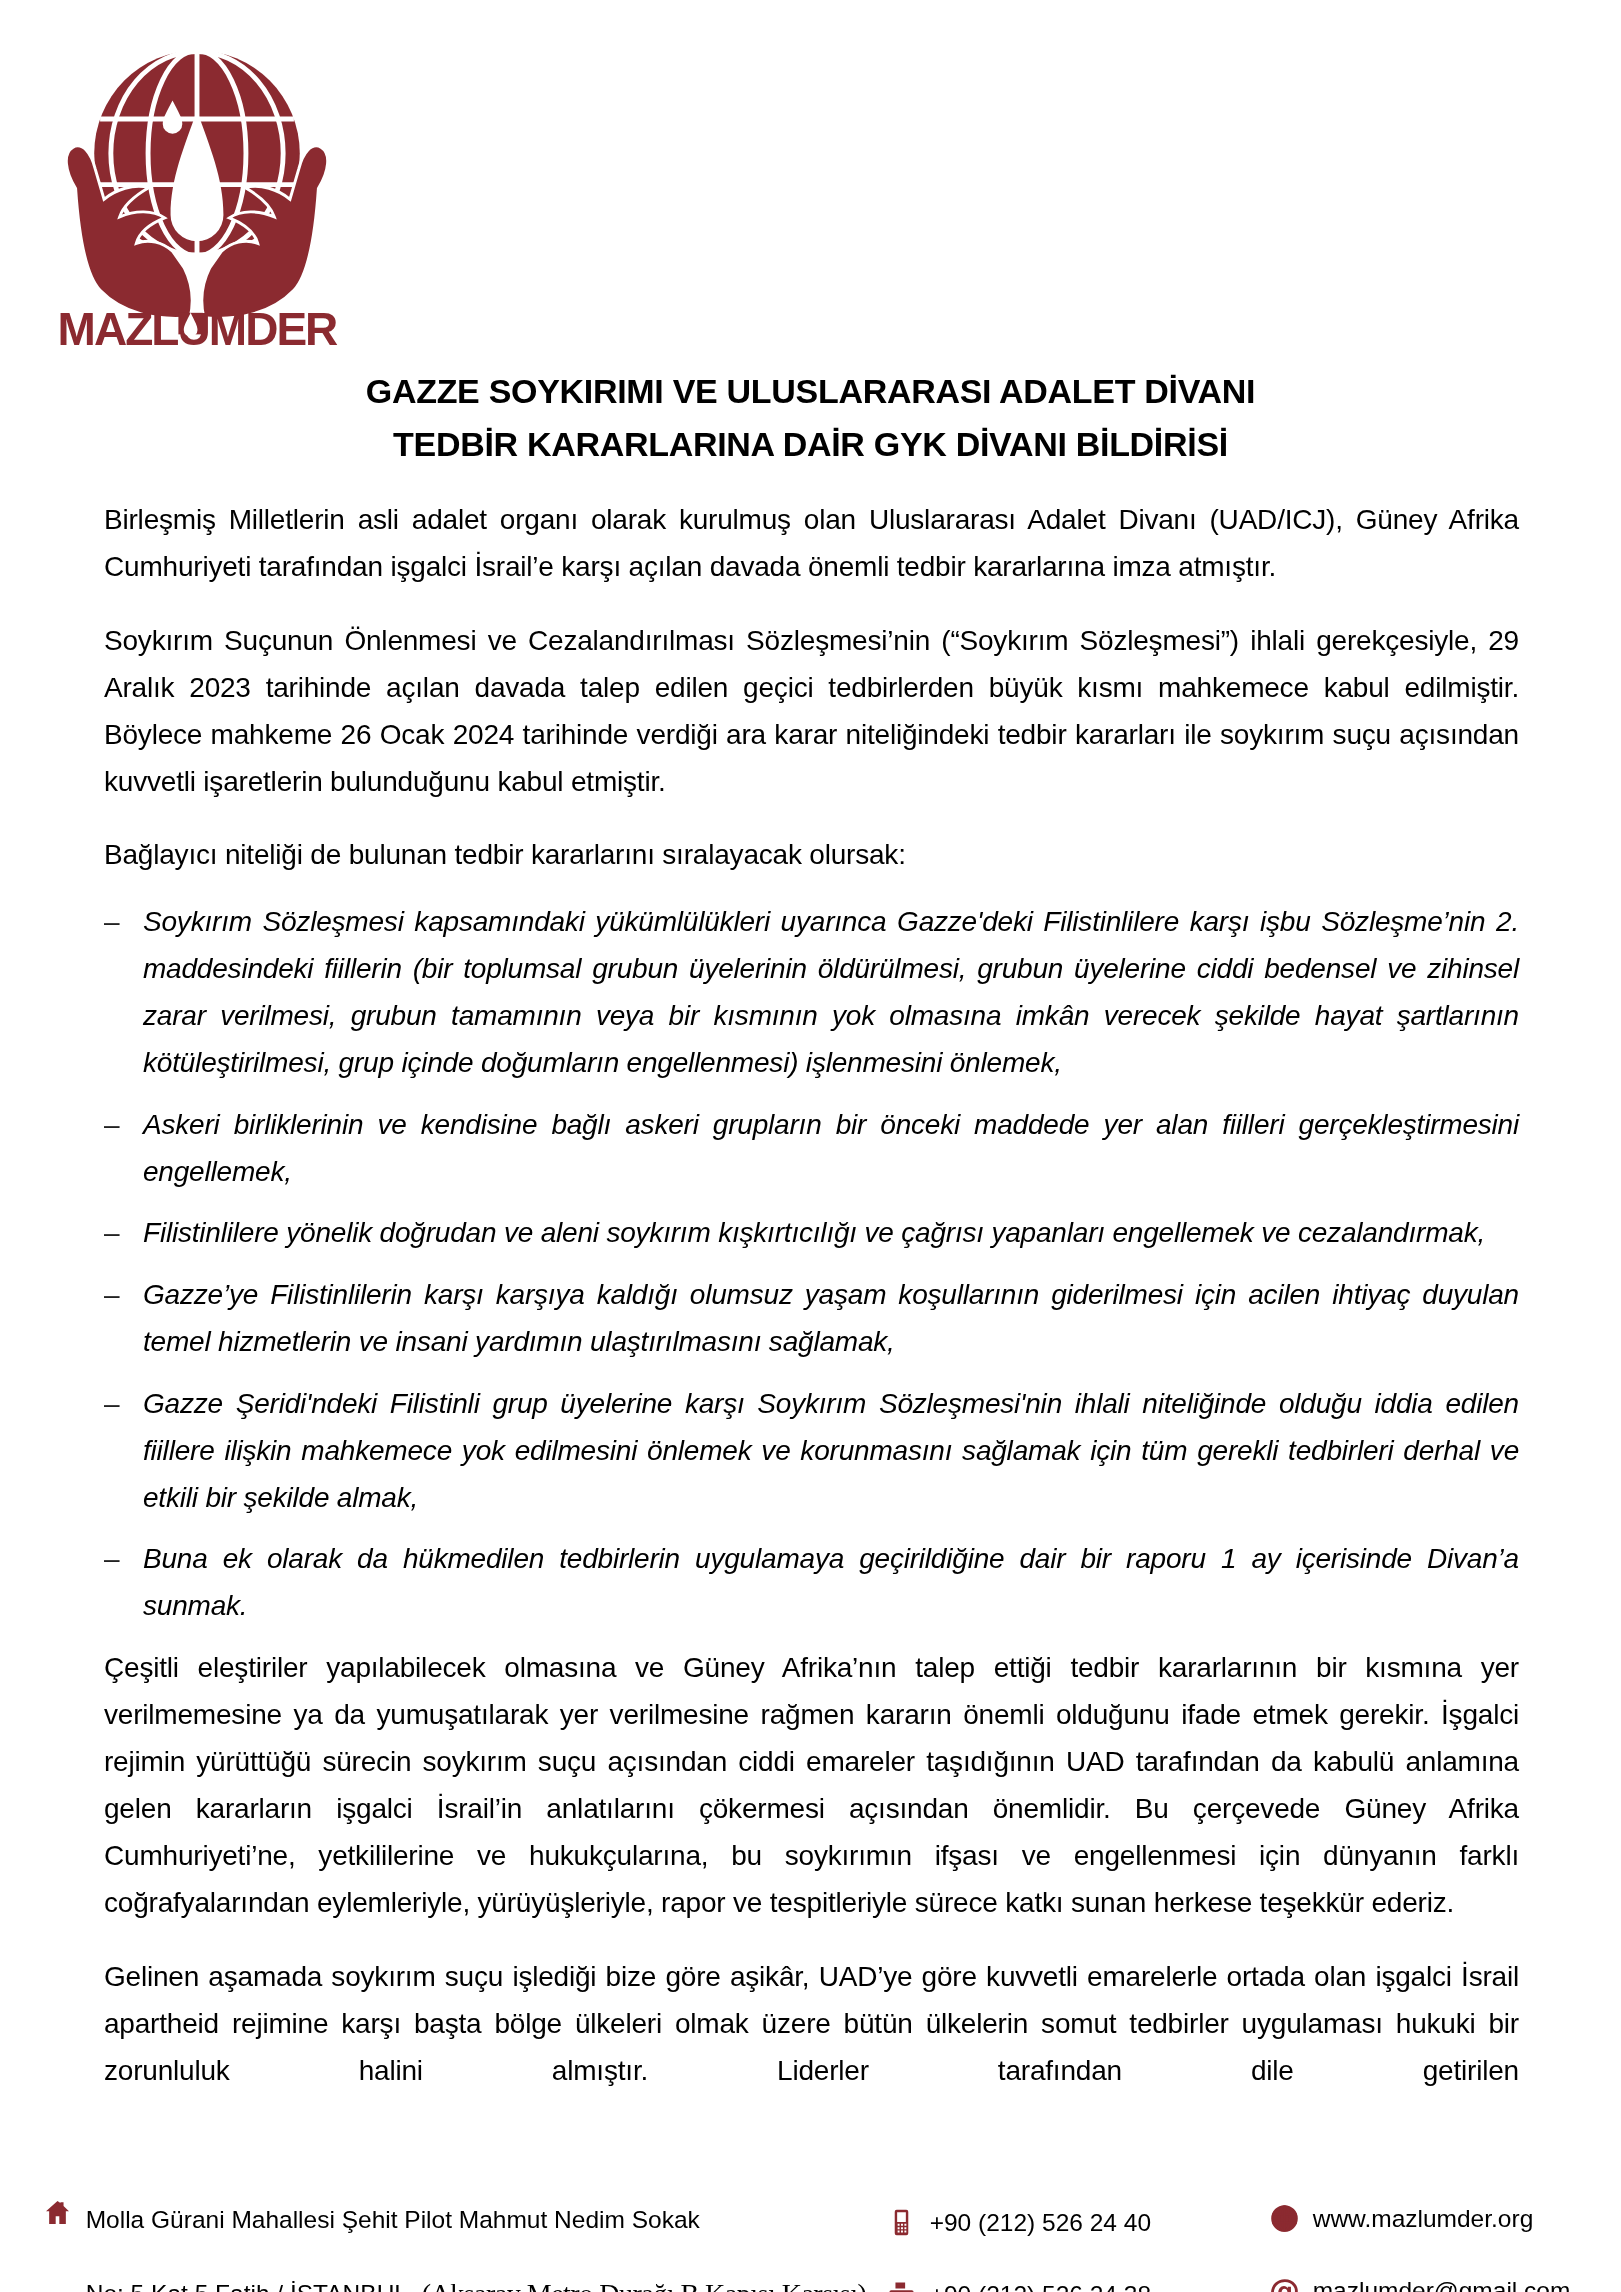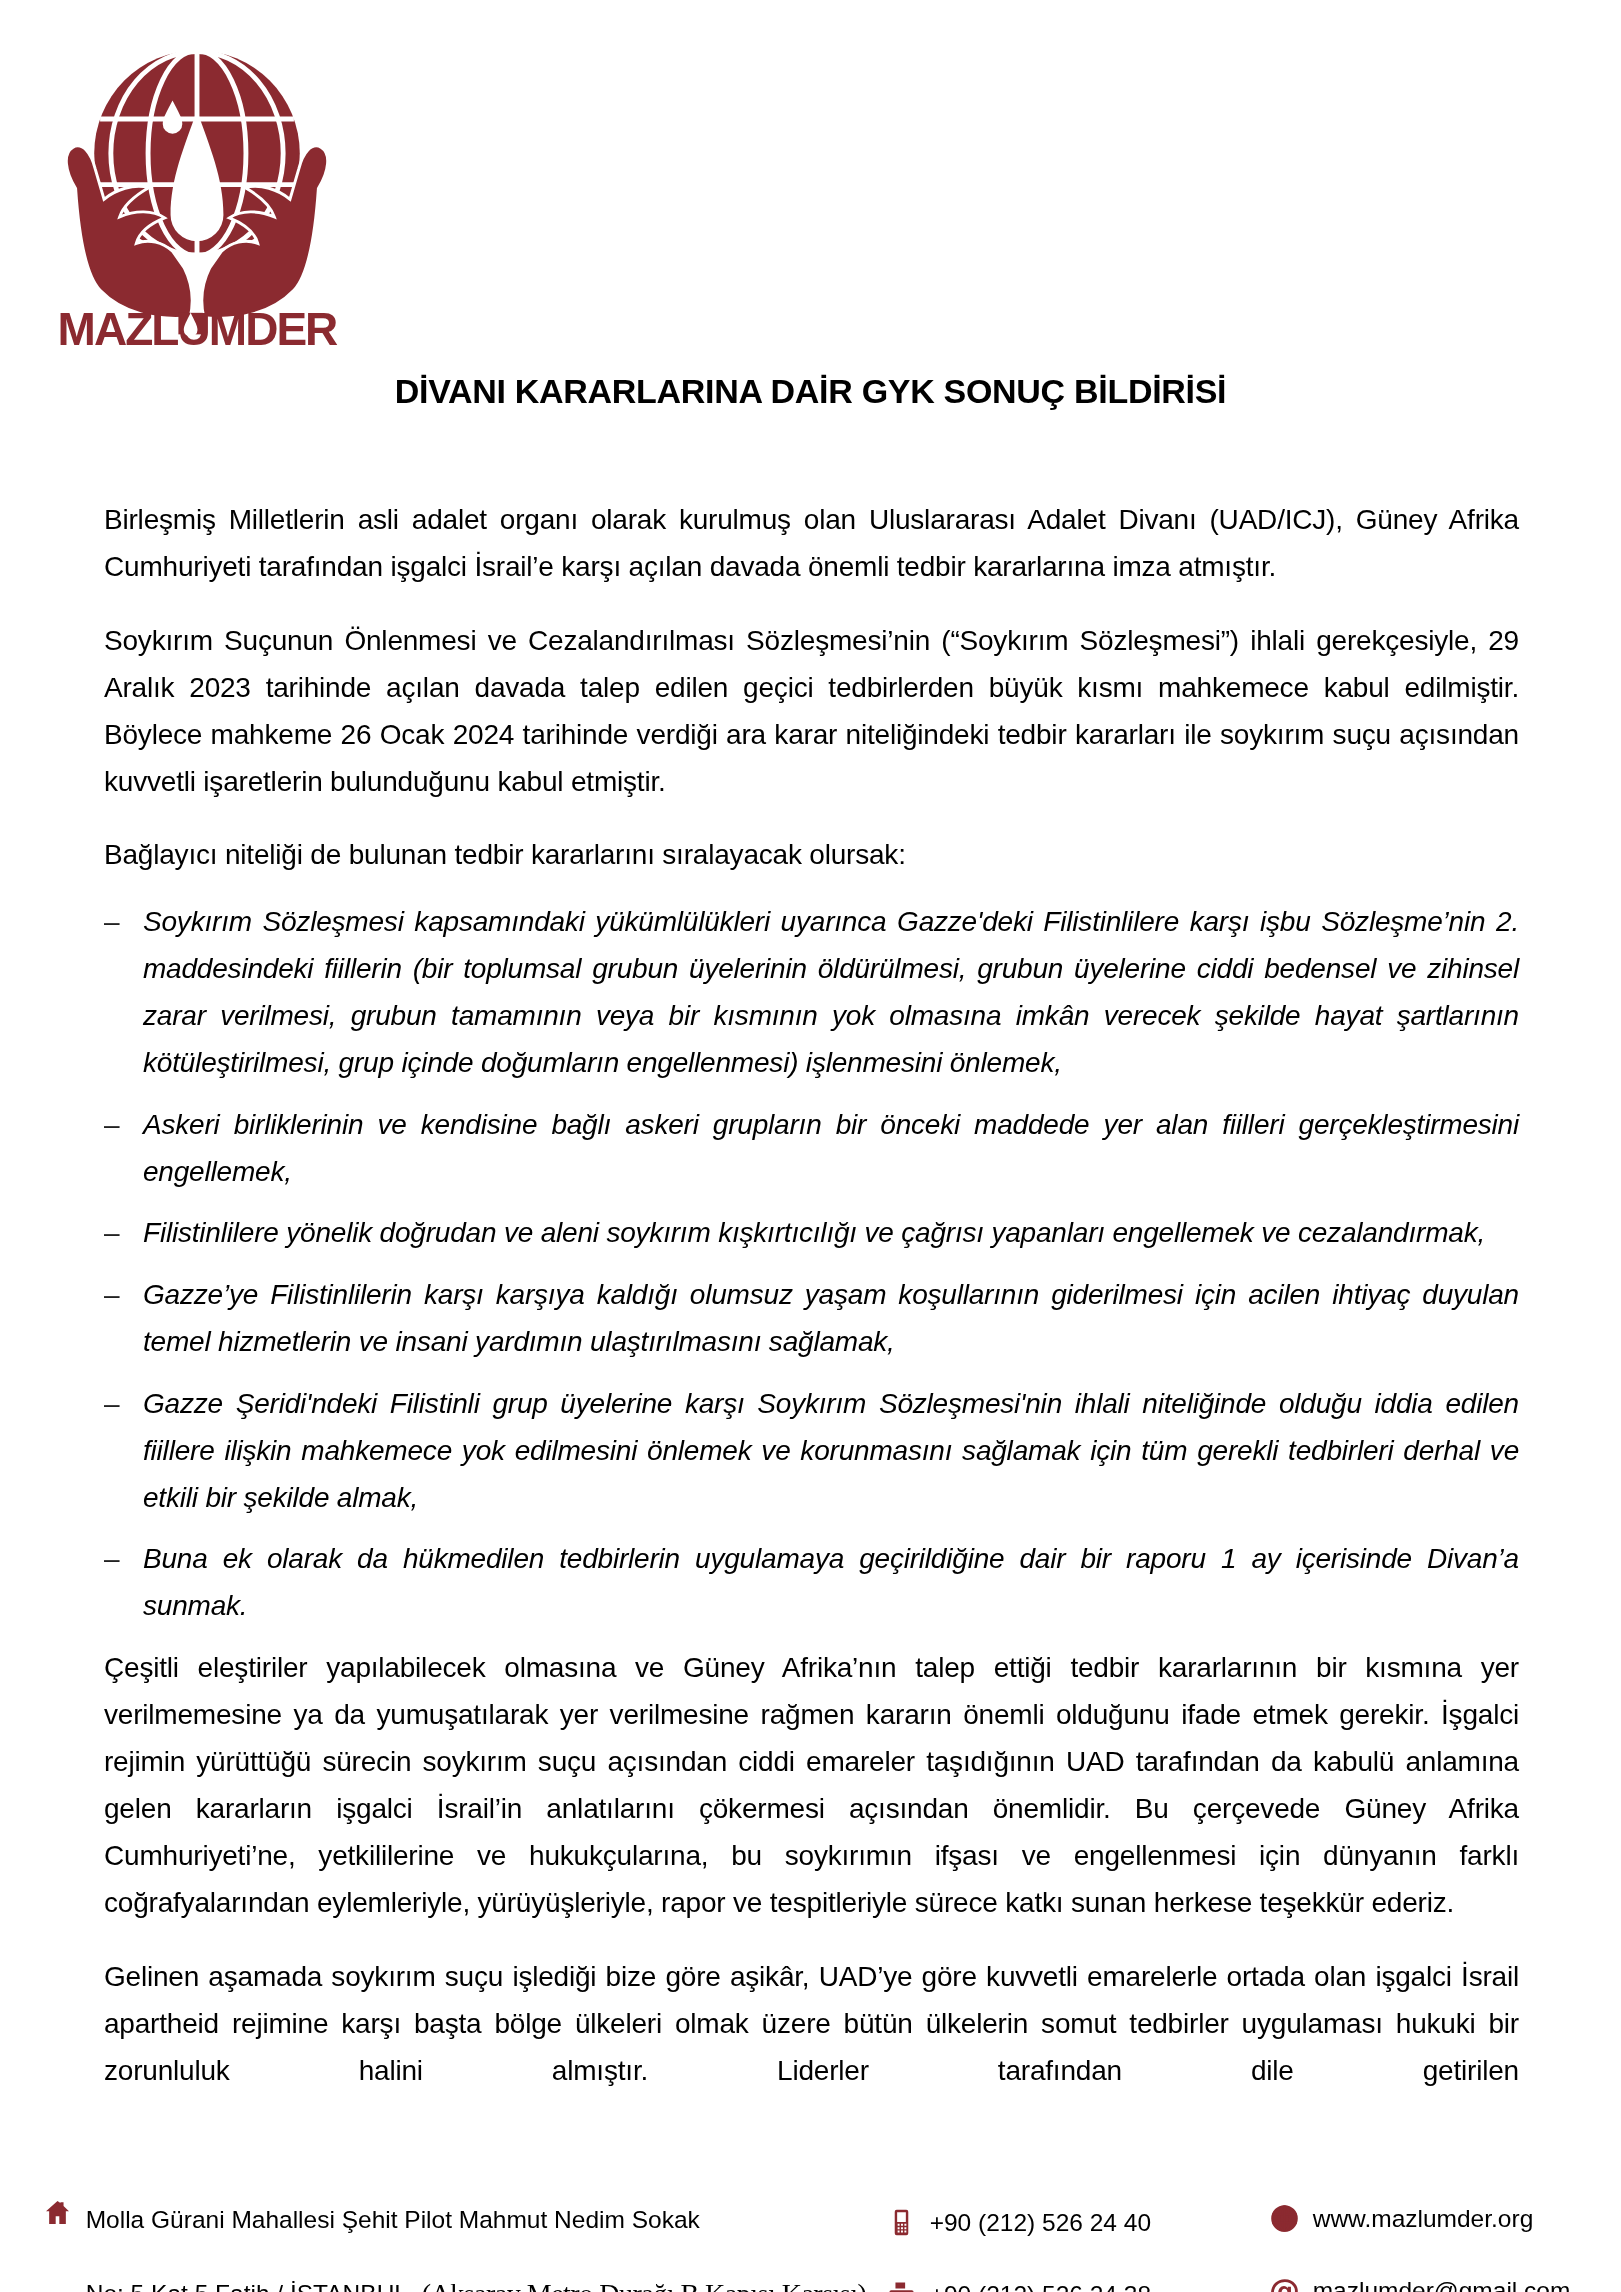--- a/index.html
+++ b/index.html
@@ -84,21 +84,22 @@
                C109,301 74,294 51,270 C36,254 29,210 26,166 Z" fill="#8b2a30" stroke="#ffffff" stroke-width="3" transform="translate(300,0) scale(-1,1)"></path>
 
       <text x="150" y="326" text-anchor="middle" font-family="Liberation Sans, sans-serif" font-size="47" font-weight="700" letter-spacing="-2" fill="#8b2a30">MAZLUMDER</text>
 
       <rect x="131" y="293" width="25" height="22" fill="#8b2a30"></rect>
       <path d="M143.5,293 c-4,8.5 -7,13 -7,17.5 a7,7 0 0 0 14,0 c0,-4.5 -3,-9 -7,-17.5 z" fill="#ffffff"></path>
     </svg>
   </div>
 
   <div class="title">
-    <div>DİVANI KARARLARINA DAİR GYK SONUÇ BİLDİRİSİ</div>
+    <div>GAZZE SOYKIRIMI VE ULUSLARARASI ADALET DİVANI</div>
+    <div>TEDBİR KARARLARINA DAİR GYK DİVANI BİLDİRİSİ</div>
   </div>
 
   <div class="content">
     <p class="para">Birleşmiş Milletlerin asli adalet organı olarak kurulmuş olan Uluslararası Adalet Divanı (UAD/ICJ), Güney Afrika Cumhuriyeti tarafından işgalci İsrail’e karşı açılan davada önemli tedbir kararlarına imza atmıştır.</p>
     <p class="para">Soykırım Suçunun Önlenmesi ve Cezalandırılması Sözleşmesi’nin (“Soykırım Sözleşmesi”) ihlali gerekçesiyle, 29 Aralık 2023 tarihinde açılan davada talep edilen geçici tedbirlerden büyük kısmı mahkemece kabul edilmiştir. Böylece mahkeme 26 Ocak 2024 tarihinde verdiği ara karar niteliğindeki tedbir kararları ile soykırım suçu açısından kuvvetli işaretlerin bulunduğunu kabul etmiştir.</p>
     <p class="para intro">Bağlayıcı niteliği de bulunan tedbir kararlarını sıralayacak olursak:</p>
 
     <div class="bullets">
       <div class="bullet">
         <span class="dash">–</span>

